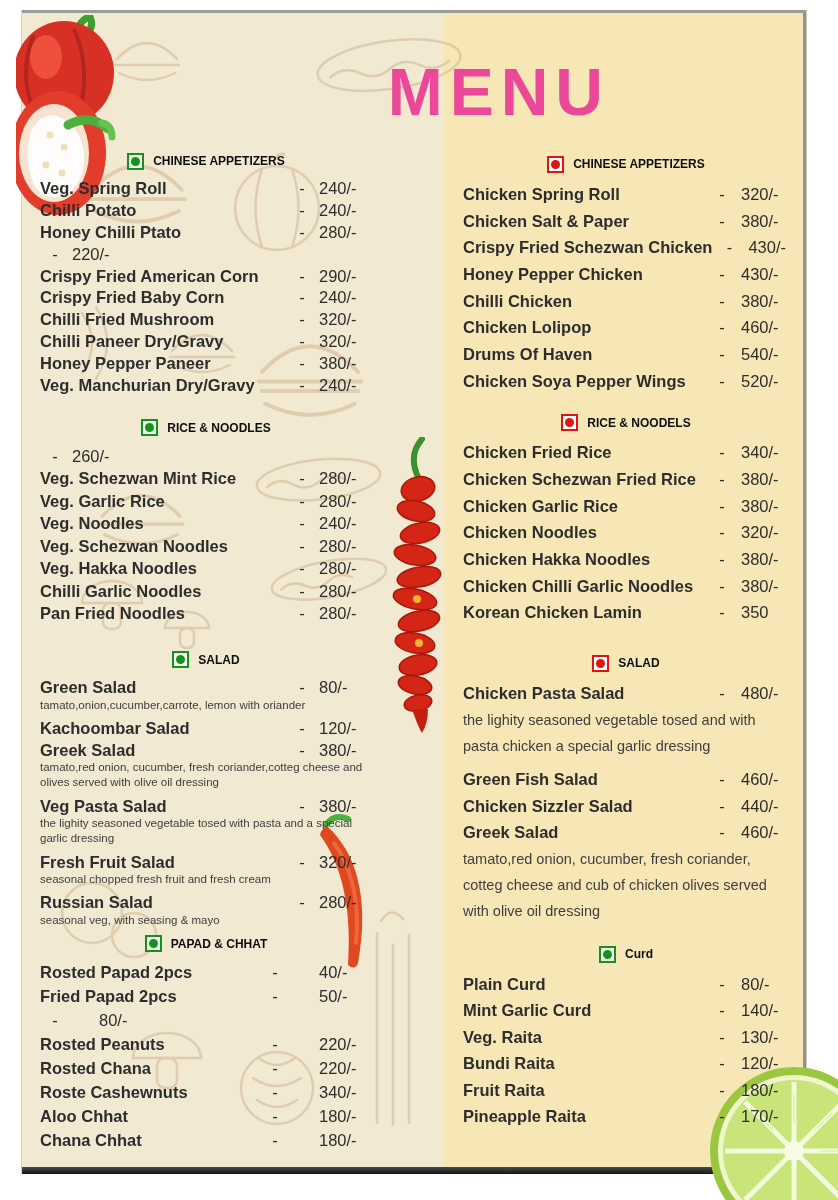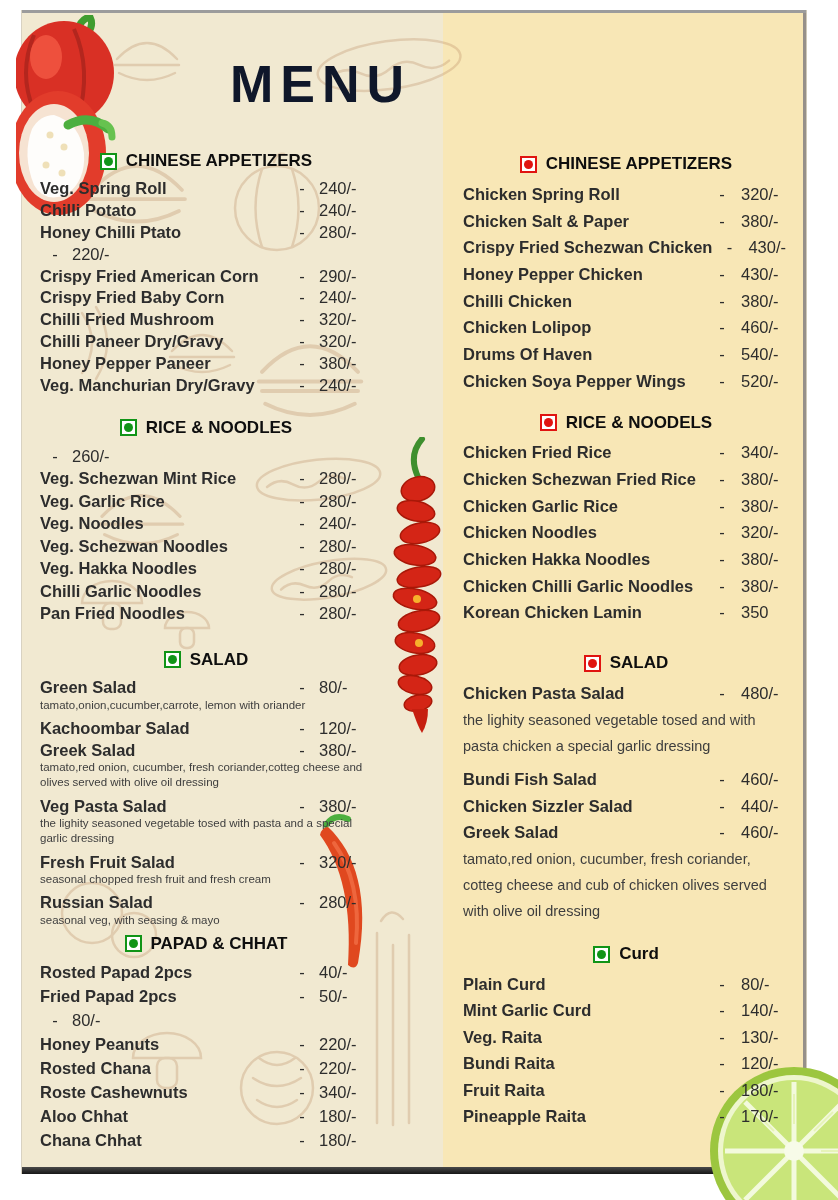--- a/index.html
+++ b/index.html
@@ -13,32 +13,32 @@
 
   .card{position:absolute;left:22px;top:10px;width:784px;height:1164px;
         background:#f1e9d1;border-top:3px solid #9c9c9c;
         box-shadow:-1px 0 0 #d8d2c2,1px 0 0 #cfc9b9;}
   .panel{position:absolute;left:421px;top:0;width:363px;height:100%;
          background:#f8e7b6;border-right:3px solid #96908a;z-index:0;}
   .bottom-bar{position:absolute;left:0;bottom:0;width:100%;height:7px;
               background:linear-gradient(#4a4a4a,#161616);z-index:1;}
 
   .menu-title{position:absolute;left:230px;top:54px;width:380px;z-index:3;
-              text-align:left;font-size:52px;font-weight:bold;letter-spacing:7px;
-              color:#0f172a;}
+              text-align:right;font-size:66px;font-weight:bold;letter-spacing:7px;
+              color:#ec4899;}
 
   .doodles{position:absolute;left:0;top:0;z-index:1;opacity:0.28;}
   .deco{position:absolute;z-index:2;}
 
   .col{position:absolute;z-index:3;color:var(--ink);}
   .col-left{left:18px;top:140px;width:332px;}
   .col-right{left:441px;top:143px;width:326px;}
 
   .sec-header{display:flex;align-items:center;justify-content:center;gap:9px;
-              font-weight:bold;font-size:17px;color:#0e0e0e;height:22px;margin-bottom:6px;}
+              font-weight:bold;font-size:12px;color:#0e0e0e;height:22px;margin-bottom:6px;}
   .mark{width:17px;height:17px;border:2px solid;background:#fff;
         display:inline-flex;align-items:center;justify-content:center;flex:none;}
   .mark.veg{border-color:var(--veg-color);}
   .mark.veg .dot{background:var(--veg-color);}
   .mark.nonveg{border-color:var(--nonveg-color);}
   .mark.nonveg .dot{background:var(--nonveg-color);}
   .dot{width:9px;height:9px;border-radius:50%;}
 
   .row{display:flex;align-items:center;font-size:16.5px;}
   .col-left .row{height:21.8px;}
@@ -50,21 +50,21 @@
   .col-right .price{width:50px;}
 
   .desc{color:#3e3e3e;}
   .col-left .desc{font-size:11.5px;line-height:15px;margin:-1px 0 5px;}
   .col-right .desc{font-size:14.5px;line-height:26px;margin:0 0 7px;}
 
   .col-left .section:nth-child(2){margin-top:21px;}
   .col-left .section:nth-child(3){margin-top:24px;}
   .col-left .section:nth-child(4){margin-top:4px;}
   .col-left .section:nth-child(2) .row{height:22.5px;}
-  .col-left .section:nth-child(4) .row{height:24px;}
+  .col-left .section:nth-child(4) .row{height:24px;gap:27px;}
   .col-right .section:nth-child(2){margin-top:17px;}
   .col-right .section:nth-child(3){margin-top:26px;}
   .col-right .section:nth-child(4){margin-top:19px;}
   .col-right .section:nth-child(4) .row{height:26.5px;}
 </style>
 </head>
 <body>
 
 <div id="page">
   <div class="card">
@@ -381,21 +381,21 @@
           <div class="row">
             <span class="iname">Fried Papad 2pcs</span>
             <span class="dash">-</span>
             <span class="price">50/-</span>
           </div>
           <div class="row">
             <span class="dash">-</span>
             <span class="price">80/-</span>
           </div>
           <div class="row">
-            <span class="iname">Honey Peanuts</span>
+            <span class="iname">Rosted Peanuts</span>
             <span class="dash">-</span>
             <span class="price">220/-</span>
           </div>
           <div class="row">
             <span class="iname">Rosted Chana</span>
             <span class="dash">-</span>
             <span class="price">220/-</span>
           </div>
           <div class="row">
             <span class="iname">Roste Cashewnuts</span>
@@ -513,21 +513,21 @@
             </span>
             <span class="sec-title">SALAD</span>
           </div>
           <div class="row">
             <span class="iname">Chicken Pasta Salad</span>
             <span class="dash">-</span>
             <span class="price">480/-</span>
           </div>
           <div class="desc">the lighity seasoned vegetable tosed and with pasta chicken a special garlic dressing</div>
           <div class="row">
-            <span class="iname">Bundi Fish Salad</span>
+            <span class="iname">Green Fish Salad</span>
             <span class="dash">-</span>
             <span class="price">460/-</span>
           </div>
           <div class="row">
             <span class="iname">Chicken Sizzler Salad</span>
             <span class="dash">-</span>
             <span class="price">440/-</span>
           </div>
           <div class="row">
             <span class="iname">Greek Salad</span>

